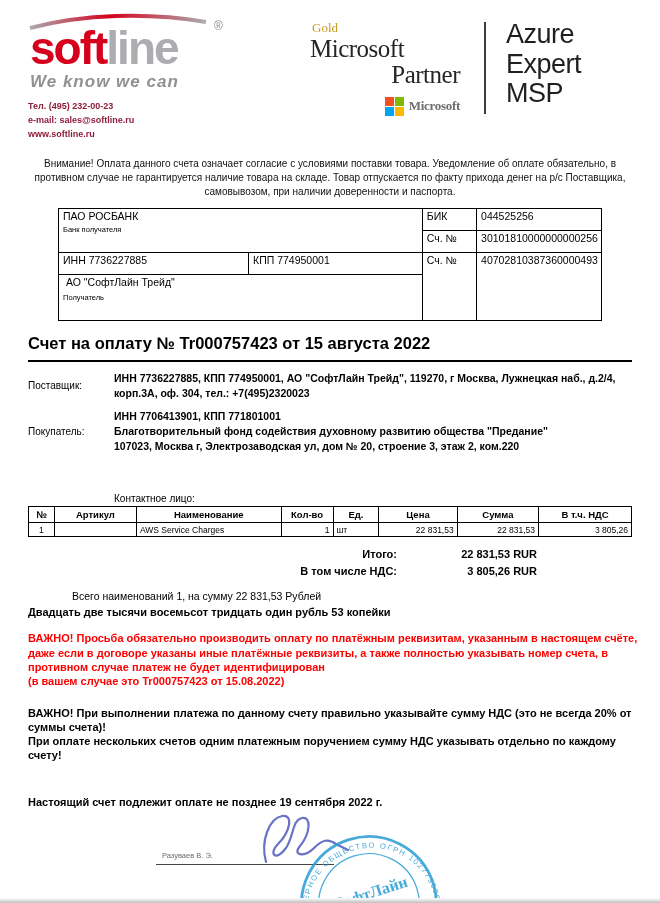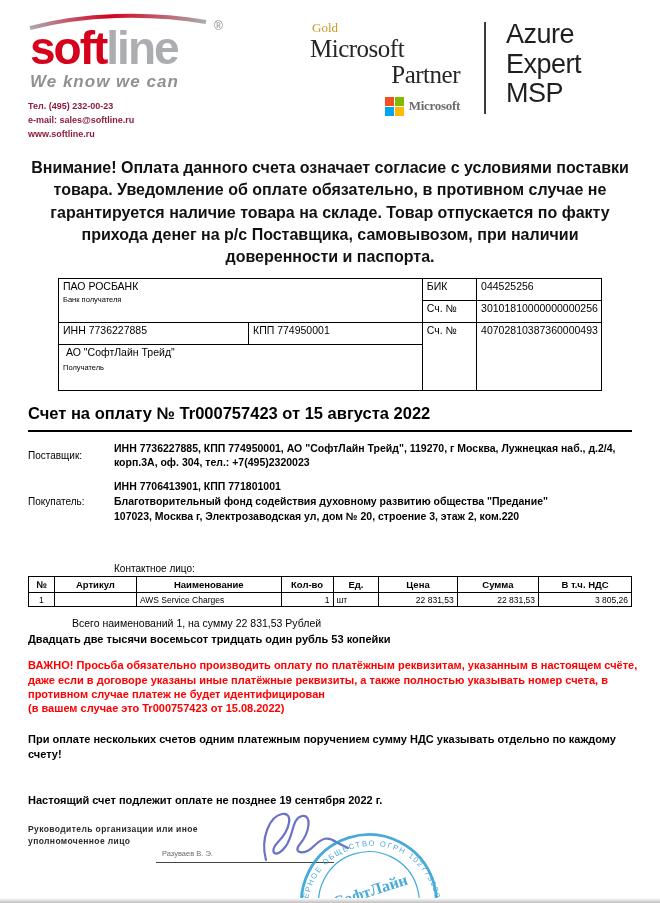--- a/index.html
+++ b/index.html
@@ -19,21 +19,21 @@
   .ms-gold { font-size:13px; color:#c99a28; margin-left:2px; }
   .ms-l1 { font-size:25px; color:#262626; line-height:1.05; letter-spacing:-0.5px; }
   .ms-l2 { font-size:25px; color:#262626; line-height:1.05; text-align:right; letter-spacing:-0.5px; }
   .ms-logo-row { display:flex; align-items:center; justify-content:flex-end; margin-top:8px; gap:5px; }
   .ms-squares { display:grid; grid-template-columns:9px 9px; grid-template-rows:9px 9px; gap:1px; }
   .ms-sq { width:9px; height:9px; }
   .ms-word { font-size:13px; color:#6e6e6e; font-weight:bold; letter-spacing:-0.3px; }
   .hdr-divider { width:2px; height:92px; background:#3c3c3c; margin:10px 20px 0 24px; }
   .azure-block { padding-top:8px; font-size:27px; color:#1f1f1f; line-height:1.1; letter-spacing:-0.5px; }
   
-  .notice { width:600px; margin:15px auto 0; text-align:center; font-size:16px; line-height:1.4; color:#111;font-weight:bold; }
+  .notice { width:600px; margin:15px auto 0; text-align:center; font-size:10px; line-height:1.4; color:#111; }
   
   table.bank { width:544px; margin:9px auto 0; border-collapse:collapse; table-layout:fixed; font-size:10.5px; }
   table.bank td { border:1px solid #000; padding:1px 4px; vertical-align:top; }
   .bank .sub { font-size:7.5px; position:absolute; left:4px; bottom:18px; }
   .bank td.rel { position:relative; }
   .bank .r1 { height:22px; } .bank .r2 { height:22px; } .bank .r3 { height:22px; } .bank .r4 { height:46px; }
   
   .title { width:604px; margin:13px auto 0; font-size:16.5px; font-weight:bold; }
   .title-rule { width:604px; margin:7px auto 0; border-bottom:2px solid #000; }
   
@@ -199,36 +199,44 @@
       <td class="ta-r">1</td>
       <td class="ta-l">шт</td>
       <td class="ta-r">22 831,53</td>
       <td class="ta-r">22 831,53</td>
       <td class="ta-r">3 805,26</td>
     </tr>
   </tbody>
     </table>
 
   <div class="totals">
+    <div class="totals-row">
+      <span>Итого:</span>
+      <span class="val">22 831,53  RUR</span>
+    </div>
+    <div class="totals-row">
+      <span>В том числе НДС:</span>
+      <span class="val">3 805,26  RUR</span>
+    </div>
   </div>
 
   <div class="summary">Всего наименований 1, на сумму 22 831,53 Рублей</div>
   <div class="in-words">Двадцать две тысячи восемьсот тридцать один рубль 53 копейки</div>
 
   <div class="warn-red" style="color:#ff0000">
     <div>ВАЖНО! Просьба обязательно производить оплату по платёжным реквизитам, указанным в настоящем счёте, даже если в договоре указаны иные платёжные реквизиты, а также полностью указывать номер счета, в противном случае платеж не будет идентифицирован</div>
     <div>(в вашем случае это Tr000757423 от 15.08.2022)</div>
   </div>
 
+  <div class="warn-black">ВАЖНО! При выполнении платежа по данному счету правильно указывайте сумму НДС (это не всегда 20% от суммы счета)!</div>
   <div class="warn-black">При оплате нескольких счетов одним платежным поручением сумму НДС указывать отдельно по каждому счету!</div>
 
   <div class="due">Настоящий счет подлежит оплате не позднее 19 сентября 2022 г.</div>
 
   <div class="sig-area">
-    <div class="sig-role">Руководитель организации или иное уполномоченное лицо</div>
     <div class="sig-name">Разуваев В. Э.</div>
     <div class="sig-line"></div>
 
     <svg class="sig-scribble" width="110" height="65" viewBox="0 0 110 65">
       <path d="M14,52 C8,30 18,8 30,6 C42,4 38,22 26,34 C16,44 24,52 34,38 C42,26 40,10 50,8 C60,6 58,24 48,36 C40,45 52,48 62,38 C70,30 76,28 84,34 L96,40" stroke="#5a63c0" stroke-width="2.2" fill="none" stroke-linecap="round" opacity="0.9"></path>
     </svg>
 
     <svg class="stamp" width="152" height="152" viewBox="0 0 160 160">
       <g transform="rotate(-18 80 80)" fill="none" stroke="#2e9fd6" opacity="0.88">
         <circle cx="80" cy="80" r="71" stroke-width="3"></circle>

